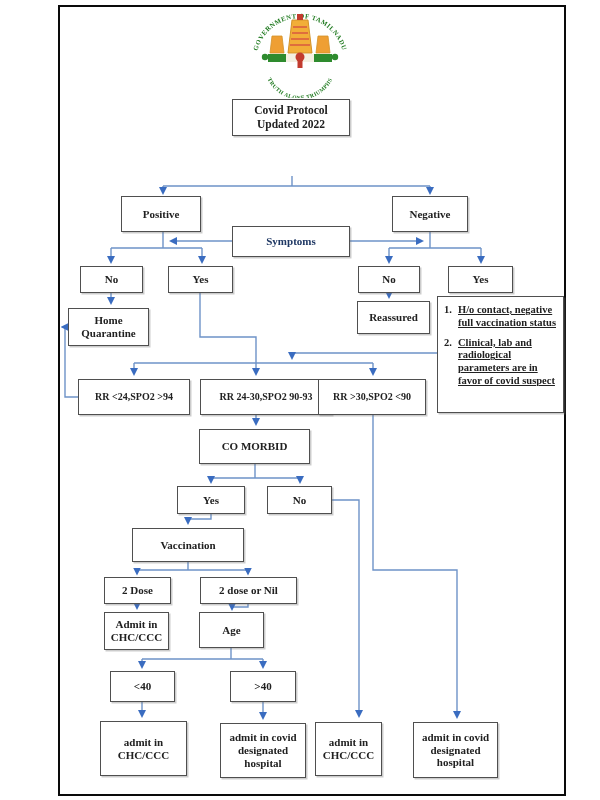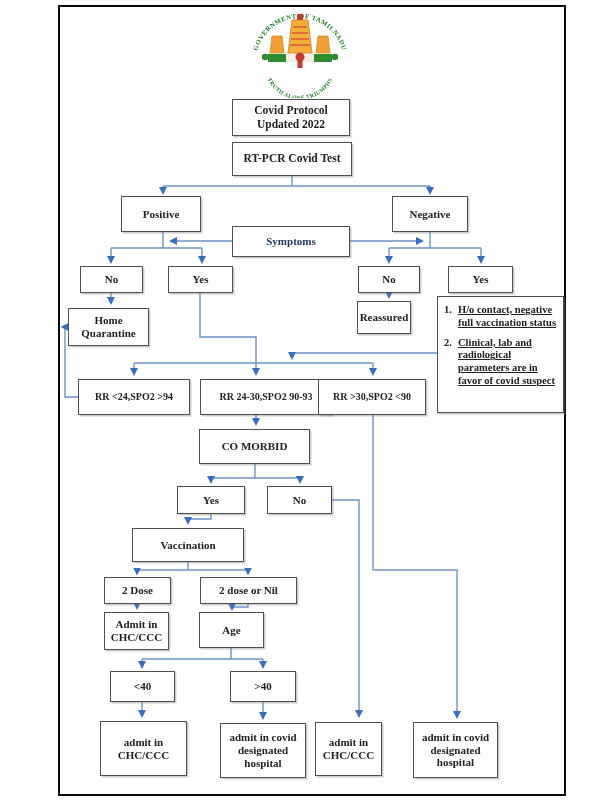--- a/index.html
+++ b/index.html
@@ -100,31 +100,30 @@
       <path d="M263,659 V666" marker-end="url(#arr)"></path>
       <path d="M142,702 V715" marker-end="url(#arr)"></path>
       <path d="M263,702 V717" marker-end="url(#arr)"></path>
       <path d="M332,500 H359 V715" marker-end="url(#arr)"></path>
       <path d="M373,415 V570 H457 V716" marker-end="url(#arr)"></path>
     </g>
   </svg>
 
   <div class="box fs12" style="left:232px;top:99px;width:118px;height:37px">Covid Protocol
 Updated 2022</div>
-  <div class="box fs12" style="left:232px;top:142px;width:120px;height:34px">RT-PCR Covid Test</div>
   <div class="box fs11" style="left:121px;top:196px;width:80px;height:36px">Positive</div>
   <div class="box fs11" style="left:392px;top:196px;width:76px;height:36px">Negative</div>
   <div class="box fs11 symptoms-text" style="left:232px;top:226px;width:118px;height:31px">Symptoms</div>
   <div class="box fs11" style="left:80px;top:266px;width:63px;height:27px">No</div>
   <div class="box fs11" style="left:168px;top:266px;width:65px;height:27px">Yes</div>
   <div class="box fs11" style="left:358px;top:266px;width:62px;height:27px">No</div>
   <div class="box fs11" style="left:448px;top:266px;width:65px;height:27px">Yes</div>
   <div class="box fs11" style="left:68px;top:308px;width:81px;height:38px">Home
 Quarantine</div>
-  <div class="box fs11" style="left:357px;top:301px;width:54px;height:33px">Reassured</div>
+  <div class="box fs11" style="left:357px;top:301px;width:73px;height:33px">Reassured</div>
 
   <div id="note-box" style="left:437px;top:296px;width:127px;height:117px">
     <div class="note-item">
       <span class="note-num">1.</span>
       <span class="note-text">H/o contact, negative full vaccination status</span>
     </div>
     <div class="note-item">
       <span class="note-num">2.</span>
       <span class="note-text">Clinical, lab and radiological parameters are in favor of covid suspect</span>
     </div>

